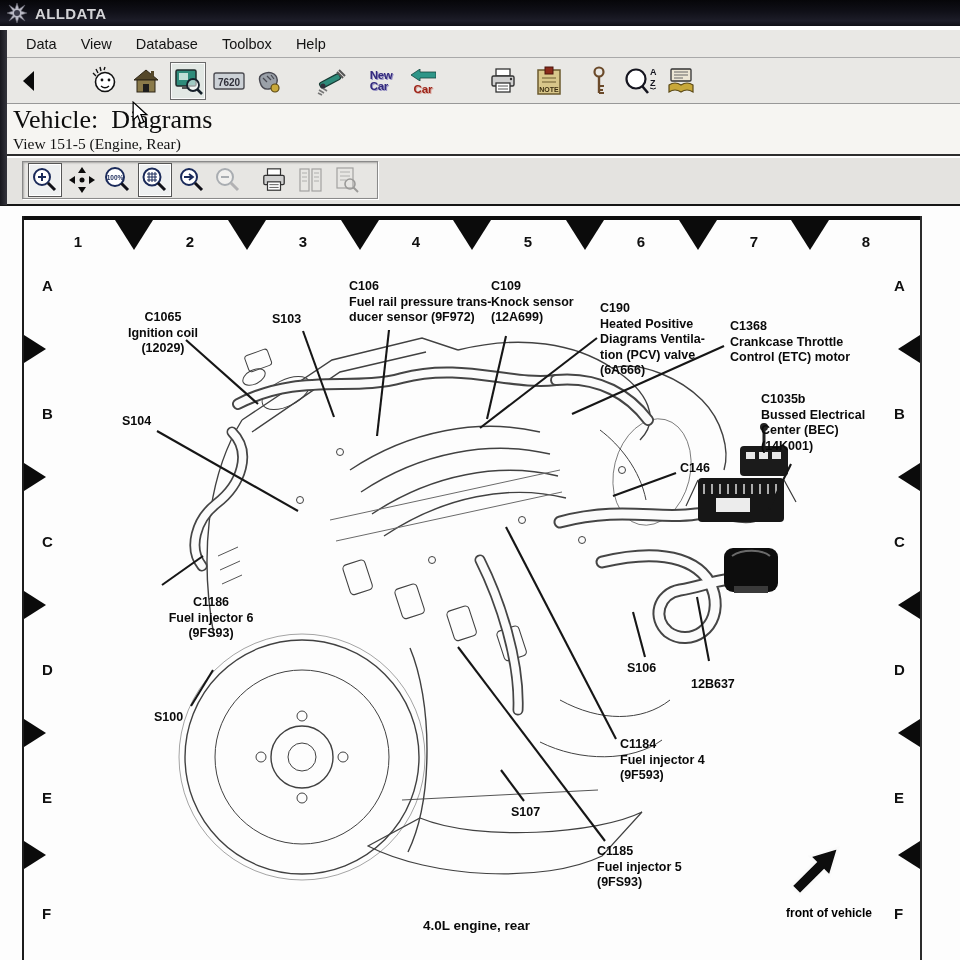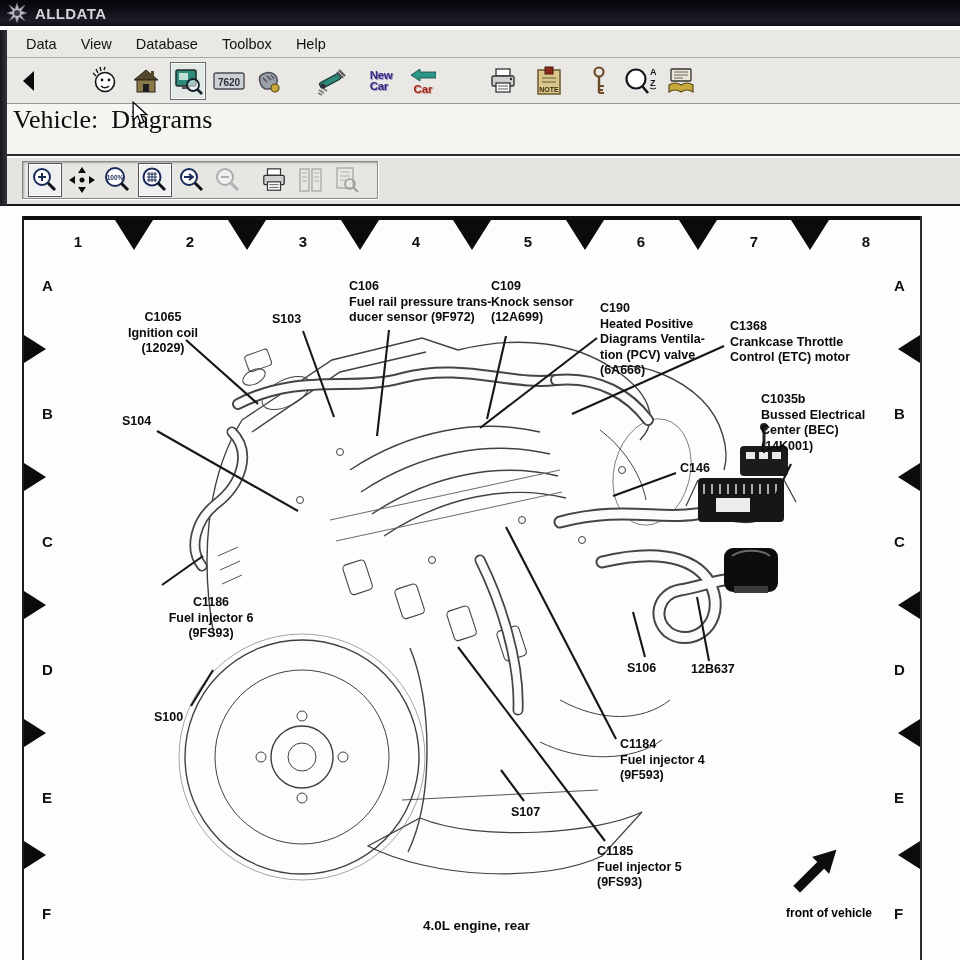--- a/index.html
+++ b/index.html
@@ -180,20 +180,21 @@
     <svg width="32" height="28" viewBox="0 0 32 28">
       <rect x="6" y="2" width="20" height="12" rx="1" fill="#ece6d4" stroke="#333" stroke-width="1.3"></rect>
       <path d="M9,5 h14 M9,8 h14 M9,11 h9" stroke="#666" stroke-width="1"></path>
       <path d="M4,18 q6,-4 12,0 q6,-4 12,0 v7 q-6,-4 -12,0 q-6,-4 -12,0 Z" fill="#c8a83a" stroke="#5c4a16" stroke-width="1.2"></path>
     </svg>
   </div>
 </div>
 
 <div id="heading" class="abs">
   <div id="page-title">Vehicle:  Diagrams</div>
+  <div id="page-subtitle">View 151-5 (Engine, Rear)</div>
 </div>
 <svg id="cursor" width="18" height="24" viewBox="0 0 14 21">
   <path d="M1,1 L1,16.5 L5,13 L7.6,19.6 L10.4,18.3 L7.8,12 L13,12 Z" fill="#fff" stroke="#000" stroke-width="1.1"></path>
 </svg>
 
 <div id="toolbar2" class="abs">
   <div id="viewstrip">
     <div class="vbtn sel">
       <svg width="28" height="28" viewBox="0 0 28 28">
         <circle cx="11" cy="11" r="8" fill="#fff" stroke="#1a2a5a" stroke-width="2"></circle>
@@ -452,21 +453,21 @@
     <div>C1186</div>
     <div>Fuel injector 6</div>
     <div>(9FS93)</div>
   </div>
 <div class="callout" style="left: 154px; top: 710px;">
     <div>S100</div>
   </div>
 <div class="callout" style="left: 627px; top: 661px;">
     <div>S106</div>
   </div>
-<div class="callout" style="left: 691px; top: 662px;">
+<div class="callout" style="left: 691px; top: 677px;">
     <div>12B637</div>
   </div>
 <div class="callout" style="left: 620px; top: 737px;">
     <div>C1184</div>
     <div>Fuel injector 4</div>
     <div>(9F593)</div>
   </div>
 <div class="callout" style="left: 511px; top: 805px;">
     <div>S107</div>
   </div>

